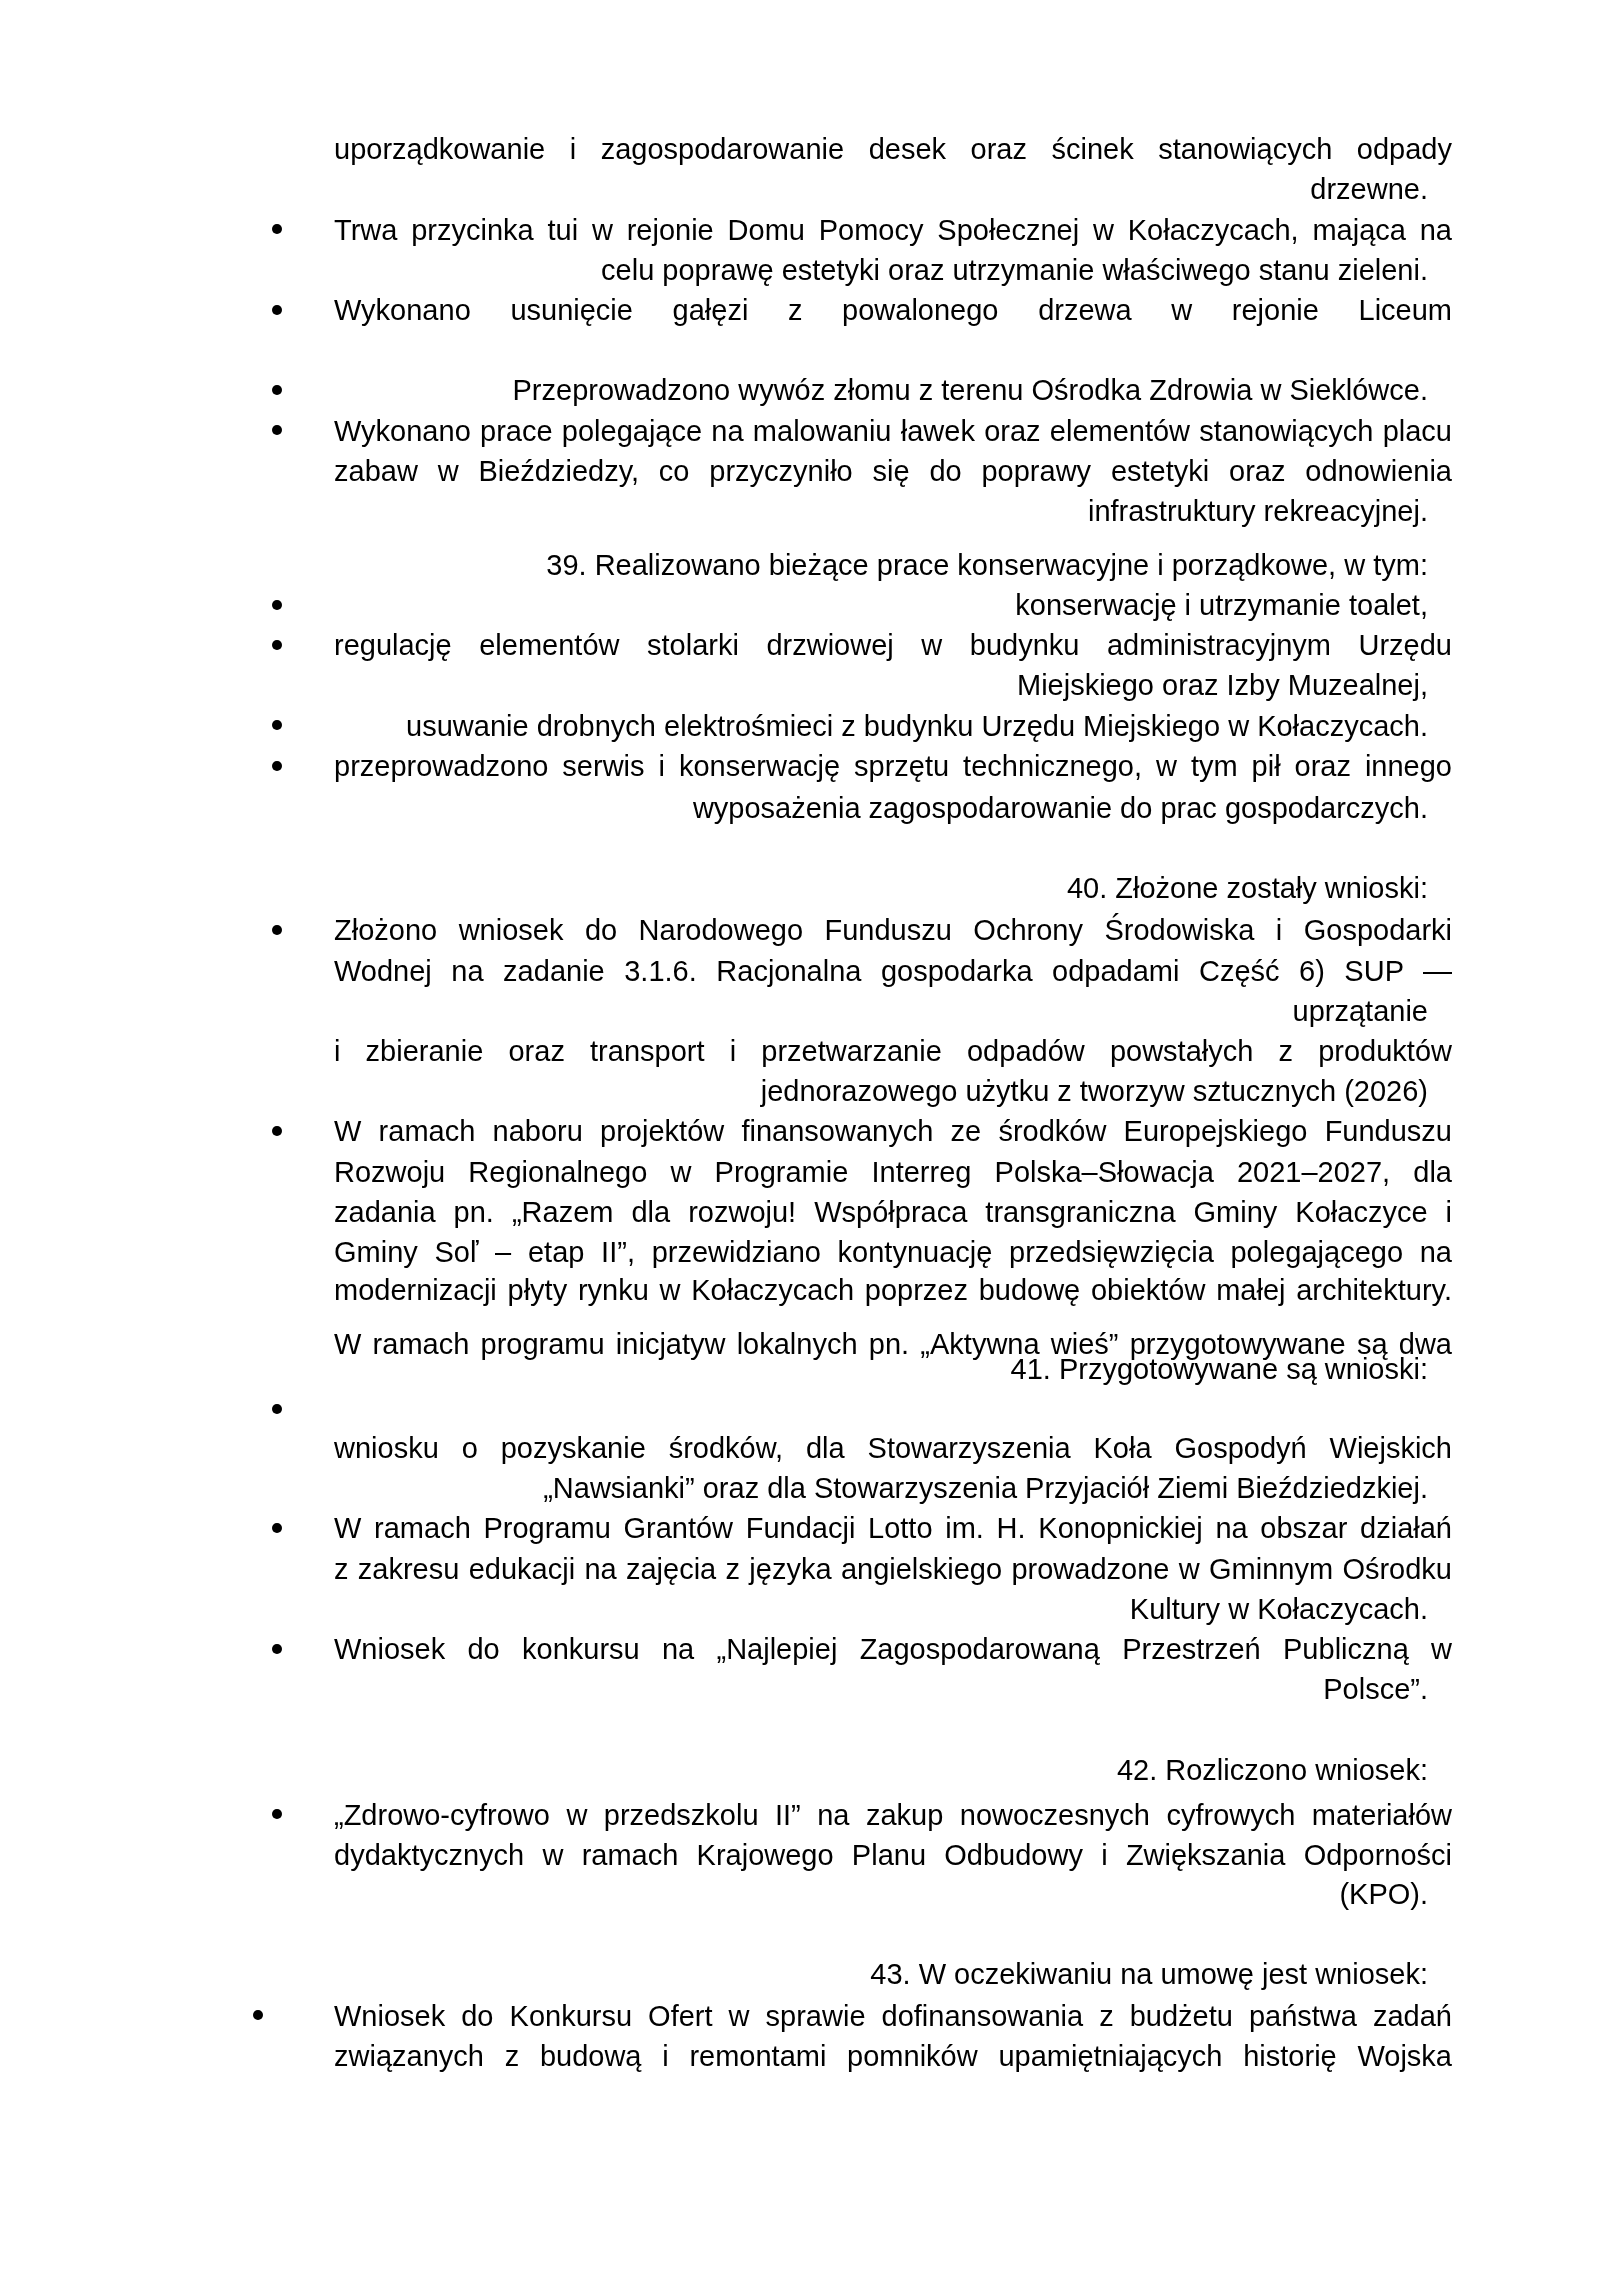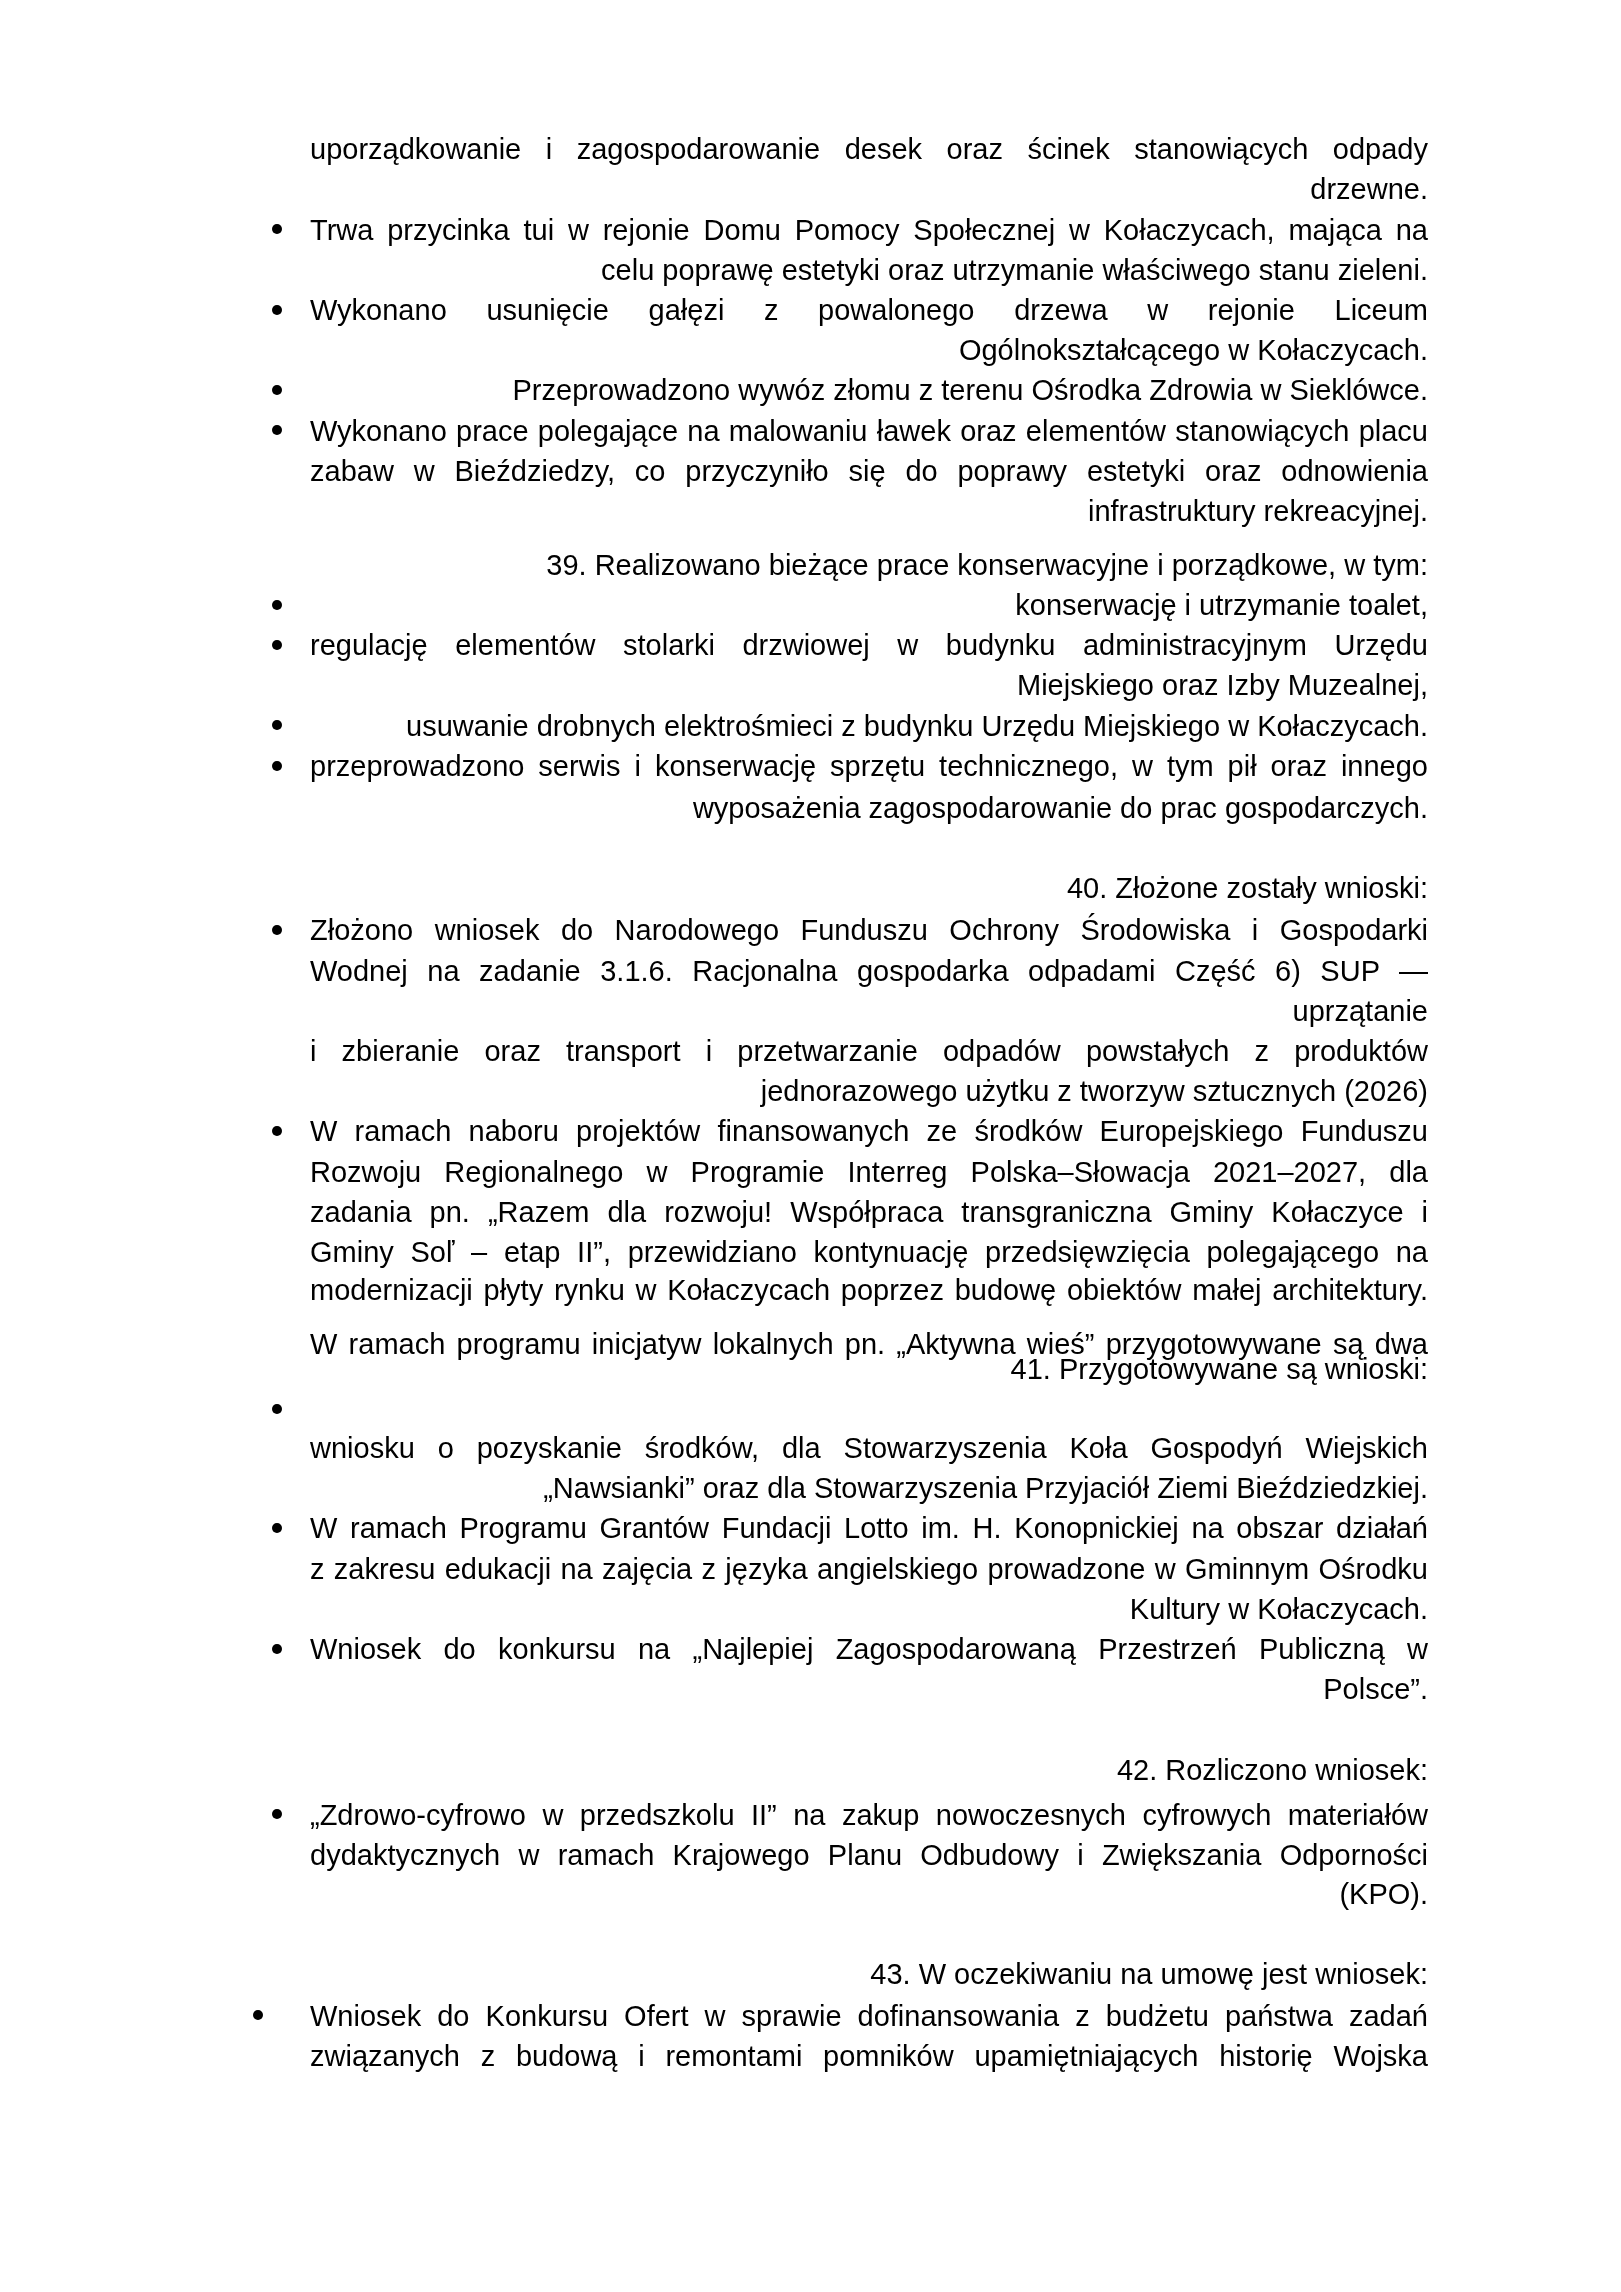--- a/index.html
+++ b/index.html
@@ -11,21 +11,21 @@
     font-size: 29px;
   }
   .line {
     position: absolute;
     left: 310px; width: 1118px;
     height: 33px; line-height: 33px;
     white-space: nowrap;
     overflow: visible;
     text-align: right;
   }
-  .line.j { text-align: justify; text-align-last: justify; white-space: normal; }
+  .line.j { text-align: justify; text-align-last: justify; white-space: normal; margin-left: 24px; }
   .num { left: 232px; width: 1196px; }
   .bullet {
     position: absolute; width: 9.8px; height: 9.8px; border-radius: 50%;
     background: #000000;
   }
   .bold { font-weight: normal; }
 </style>
 </head>
 <body>
 
@@ -33,21 +33,20 @@
 
   <div class="line j" style="top:133px">uporządkowanie i zagospodarowanie desek oraz ścinek stanowiących odpady</div>
   <div class="line" style="top:173px">drzewne.</div>
 
   <div class="bullet" style="left:272px; top:224px"></div>
   <div class="line j" style="top:214px">Trwa przycinka tui w rejonie Domu Pomocy Społecznej w Kołaczycach, mająca na</div>
   <div class="line" style="top:254px">celu poprawę estetyki oraz utrzymanie właściwego stanu zieleni.</div>
 
   <div class="bullet" style="left:272px; top:305px"></div>
   <div class="line j" style="top:294px">Wykonano usunięcie gałęzi z powalonego drzewa w rejonie Liceum</div>
-  <div class="line" style="top:334px">Ogólnokształcącego w Kołaczycach.</div>
 
   <div class="bullet" style="left:272px; top:385px"></div>
   <div class="line" style="top:374px">Przeprowadzono wywóz złomu z terenu Ośrodka Zdrowia w Sieklówce.</div>
 
   <div class="bullet" style="left:272px; top:425px"></div>
   <div class="line j" style="top:415px">Wykonano prace polegające na malowaniu ławek oraz elementów stanowiących placu</div>
   <div class="line j" style="top:455px">zabaw w Bieździedzy, co przyczyniło się do poprawy estetyki oraz odnowienia</div>
   <div class="line" style="top:495px">infrastruktury rekreacyjnej.</div>
 
   <div class="line num" style="top:549px">

